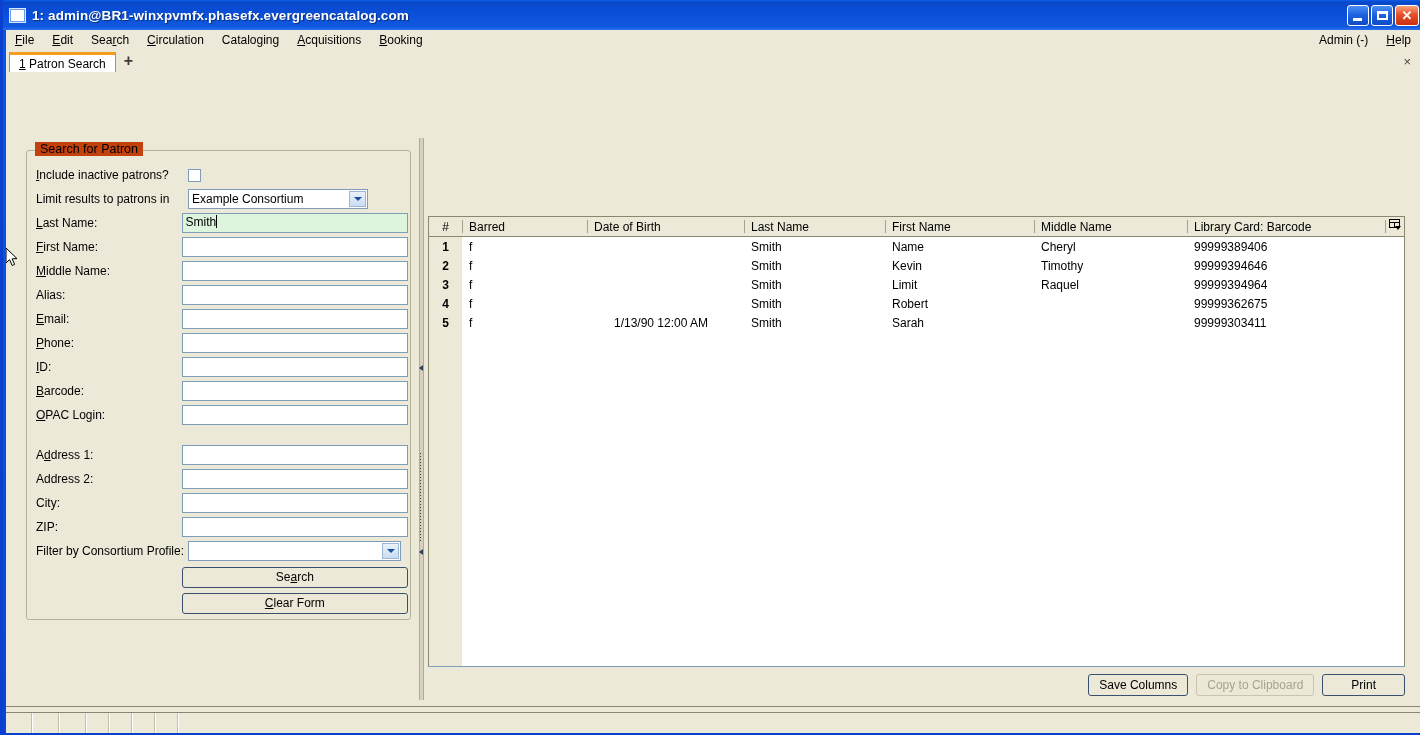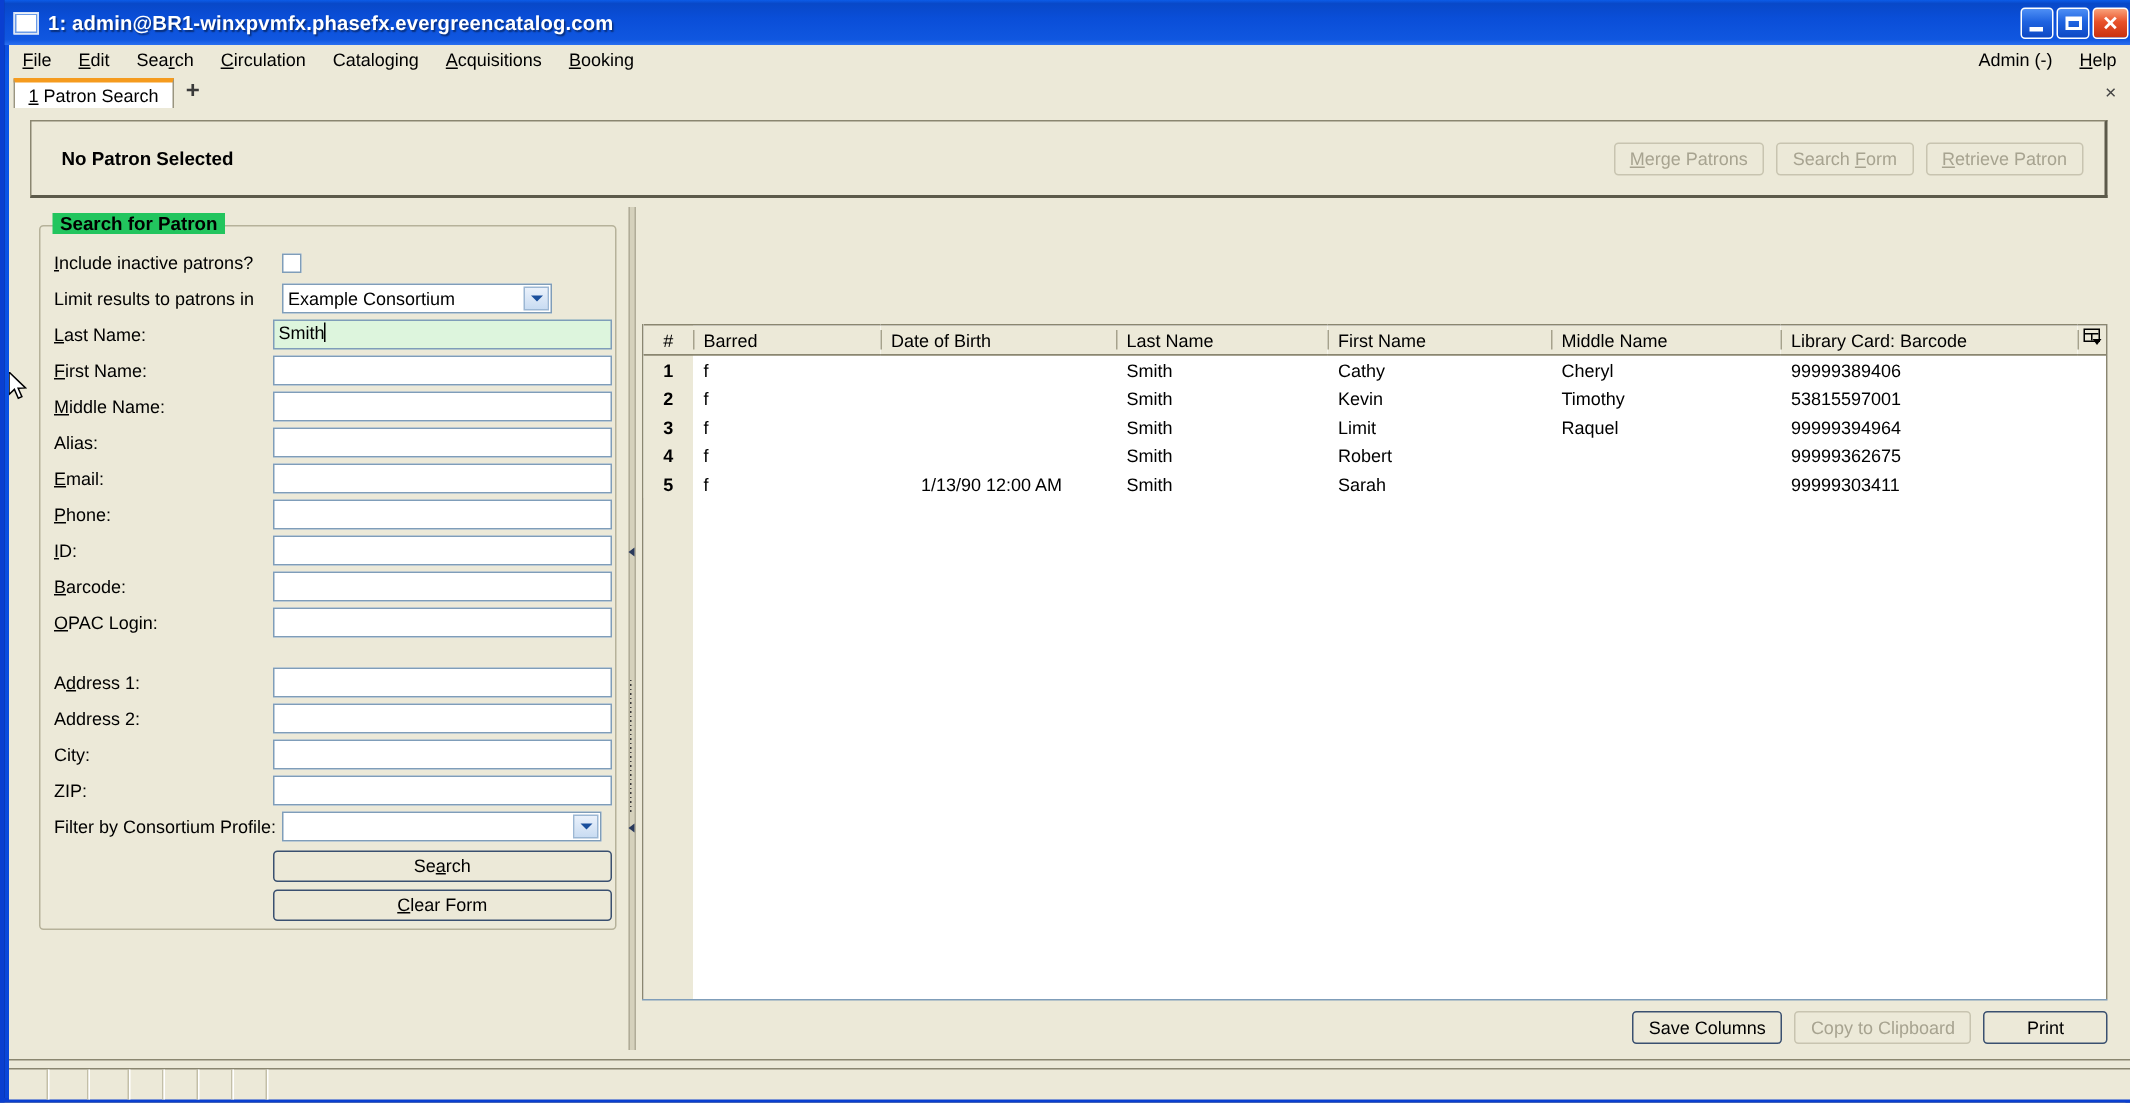--- a/index.html
+++ b/index.html
@@ -133,22 +133,22 @@
     box-sizing: border-box;
   }
   .fieldset {
     position: absolute; left: 6px; top: 12px; width: 385px; height: 470px;
     box-sizing: border-box;
     border: 1px solid #b6b29a; border-radius: 3px;
     background: #ece9d8;
   }
   .fieldset .legend {
     position: absolute; left: 8px; top: -9px;
-    background: #22c55e; padding: 0 5px;
-    font-size: 12.5px; font-weight: bold;
+    background: #c2410c; padding: 0 5px;
+    font-size: 12.5px; font-weight: normal;
   }
   .form { position: absolute; left: 9px; top: 12px; width: 372px; }
   .frow { display: flex; align-items: center; height: 24px; }
   .frow .lbl { width: 152px; font-size: 12px; white-space: nowrap; }
   .txt {
     box-sizing: border-box;
     width: 236px; height: 20px;
     border: 1px solid #7f9db9; background: #fff;
     font-size: 12px; padding: 1px 3px;
     font-family: "Liberation Sans", sans-serif; color: #000;
@@ -339,28 +339,20 @@
   <div class="tabbar">
     <div class="tab">
       <span class="mn">1</span>&nbsp;<span>Patron Search</span>
     </div>
     <div class="tab-add">+</div>
     <div class="tab-close">×</div>
   </div>
 
   <div class="content">
 
-    <div class="headerpanel">
-      <div class="hp-title">No Patron Selected</div>
-      <div class="hp-btns">
-        <div class="btn disabled"><span class="mn">M</span>erge Patrons</div>
-        <div class="btn disabled">Search <span class="mn">F</span>orm</div>
-        <div class="btn disabled"><span class="mn">R</span>etrieve Patron</div>
-      </div>
-    </div>
 
     <div class="leftpanel">
       <div class="fieldset">
         <div class="legend">Search for Patron</div>
         <div class="form">
 
           <div class="frow">
             <div class="lbl"><span class="mn">I</span>nclude inactive patrons?</div>
             <div class="chk"></div>
           </div>
@@ -503,33 +495,33 @@
                 </span>
               </th>
             </tr>
           </thead>
           <tbody>
             <tr>
               <td class="numcol">1</td>
               <td>f</td>
               <td class="dob"></td>
               <td>Smith</td>
-              <td>Cathy</td>
+              <td>Name</td>
               <td>Cheryl</td>
               <td>99999389406</td>
               <td></td>
             </tr>
             <tr>
               <td class="numcol">2</td>
               <td>f</td>
               <td class="dob"></td>
               <td>Smith</td>
               <td>Kevin</td>
               <td>Timothy</td>
-              <td>53815597001</td>
+              <td>99999394646</td>
               <td></td>
             </tr>
             <tr>
               <td class="numcol">3</td>
               <td>f</td>
               <td class="dob"></td>
               <td>Smith</td>
               <td>Limit</td>
               <td>Raquel</td>
               <td>99999394964</td>

